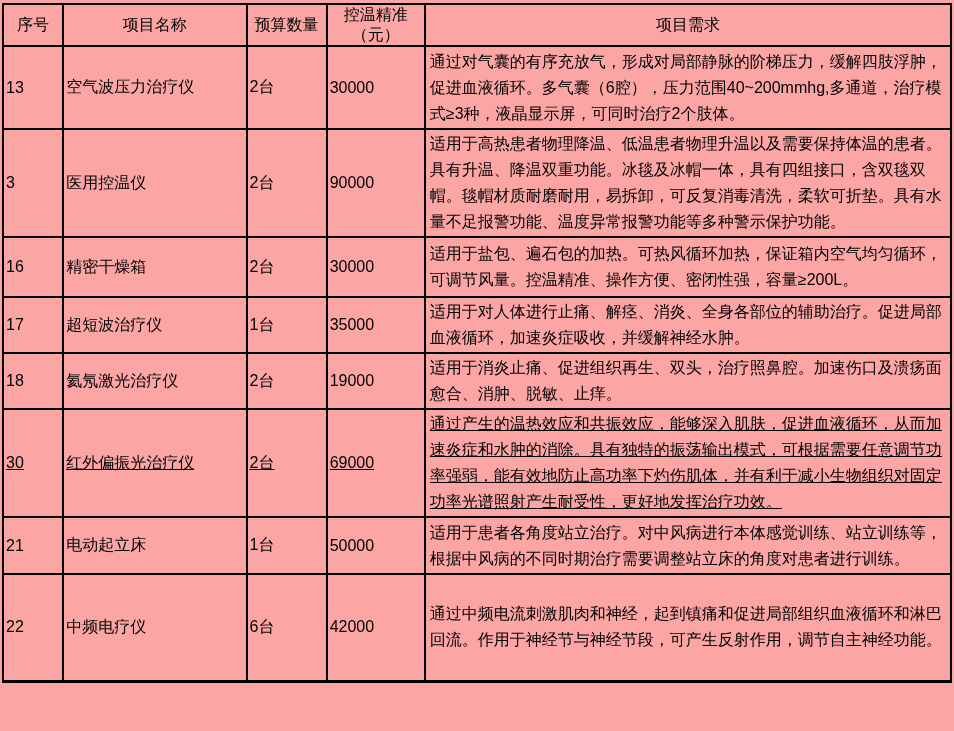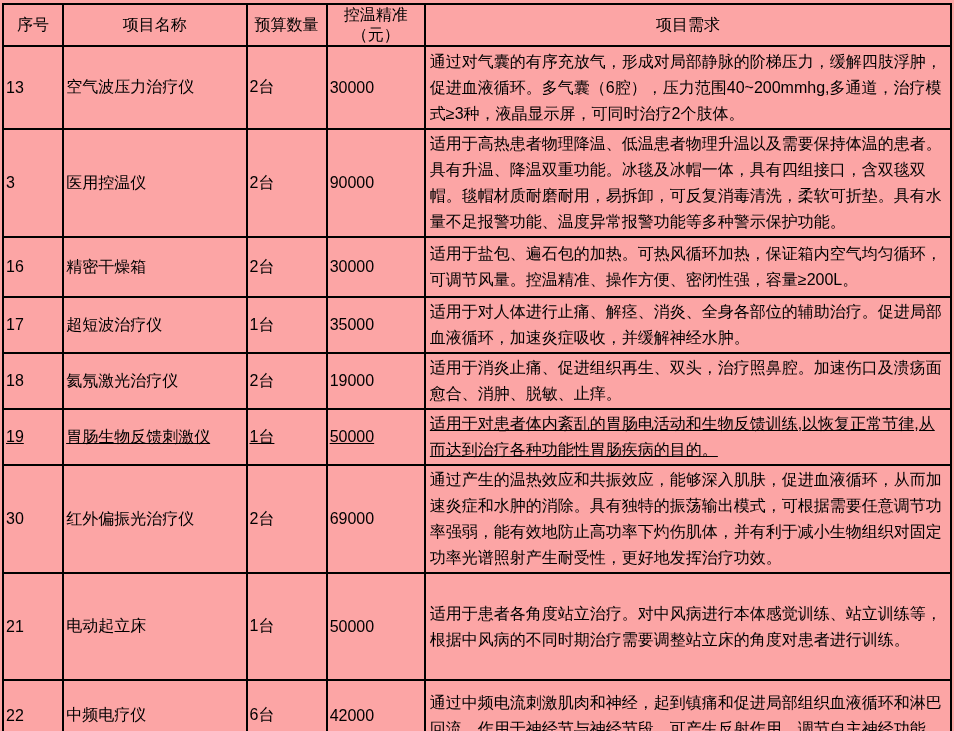--- a/index.html
+++ b/index.html
@@ -121,27 +121,20 @@
   </tr>
 
   <tr>
     <td class="cell-no">18</td>
     <td class="cell-name">氦氖激光治疗仪</td>
     <td class="cell-qty">2台</td>
     <td class="cell-amount">19000</td>
     <td class="cell-req">适用于消炎止痛、促进组织再生、双头，治疗照鼻腔。加速伤口及溃疡面愈合、消肿、脱敏、止痒。</td>
   </tr>
 
-  <tr>
-    <td class="cell-no">19</td>
-    <td class="cell-name">胃肠生物反馈刺激仪</td>
-    <td class="cell-qty">1台</td>
-    <td class="cell-amount">50000</td>
-    <td class="cell-req">适用于对患者体内紊乱的胃肠电活动和生物反馈训练,以恢复正常节律,从而达到治疗各种功能性胃肠疾病的目的。</td>
-  </tr>
 
   <tr>
     <td class="cell-no">30</td>
     <td class="cell-name">红外偏振光治疗仪</td>
     <td class="cell-qty">2台</td>
     <td class="cell-amount">69000</td>
     <td class="cell-req">通过产生的温热效应和共振效应，能够深入肌肤，促进血液循环，从而加速炎症和水肿的消除。具有独特的振荡输出模式，可根据需要任意调节功率强弱，能有效地防止高功率下灼伤肌体，并有利于减小生物组织对固定功率光谱照射产生耐受性，更好地发挥治疗功效。</td>
   </tr>
 
   <tr>

